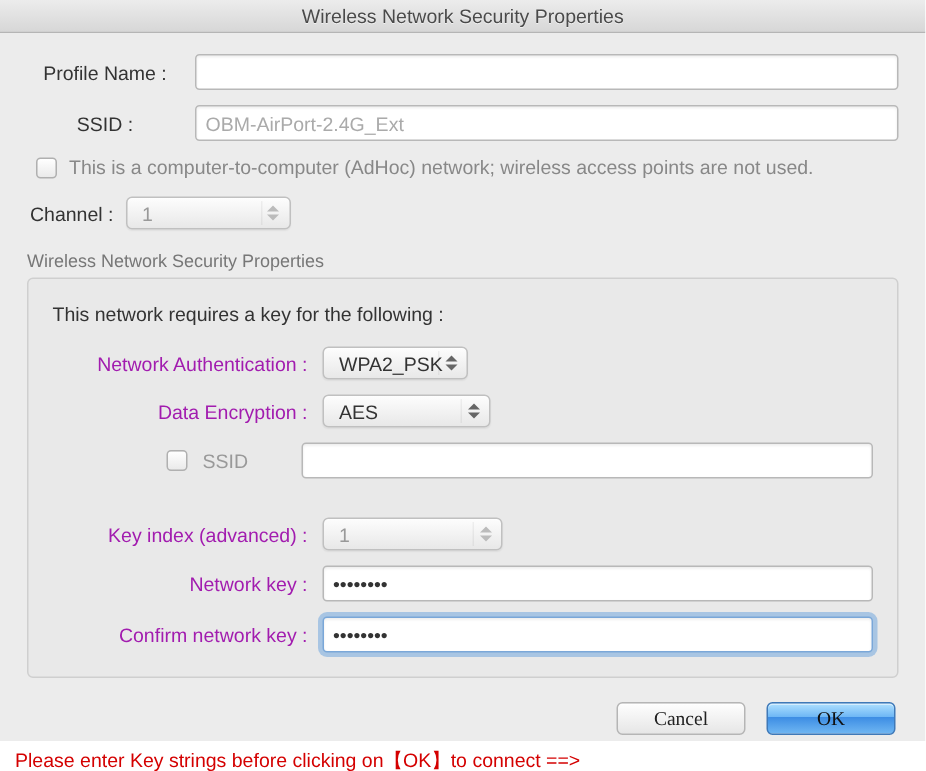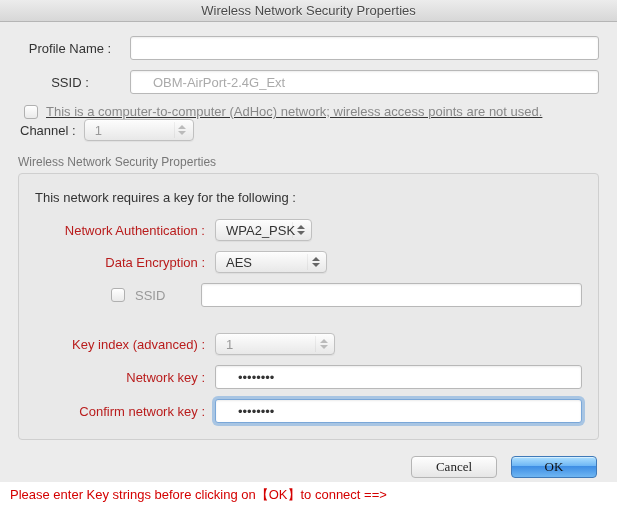--- a/index.html
+++ b/index.html
@@ -37,37 +37,36 @@
     padding-right: 8px;
     color: #333;
     font-size: 13px;
   }
   .text-input {
     flex: 1;
     height: 24px;
     border: 1px solid #b8b8b8;
     border-radius: 3px;
     background: #fff;
-    padding: 0 22px;
+    padding: 0 6px;
     font-size: 13px;
     font-family: inherit;
     color: #333;
     box-shadow: inset 0 1px 2px rgba(0,0,0,0.08);
   }
   .text-input::placeholder { color: #aaa; }
   .text-input.focused {
     outline: none;
     border-color: #7aa7d8;
     box-shadow: 0 0 0 3px rgba(115,167,222,0.55), inset 0 1px 2px rgba(0,0,0,0.08);
   }
   .adhoc-row {
     display: flex;
     align-items: flex-end;
-    margin: 6px 0 0 6px;
-    text-decoration: underline;
+    margin: 6px 0 12px 6px;
   }
   .mac-checkbox {
     width: 14px;
     height: 14px;
     border: 1px solid #b0b0b0;
     border-radius: 3px;
     background: linear-gradient(to bottom,#fff,#eaeaea);
     margin-right: 8px;
     flex-shrink: 0;
   }
@@ -148,21 +147,21 @@
   .g-row {
     display: flex;
     align-items: center;
     margin-bottom: 10px;
   }
   .g-label {
     width: 180px;
     text-align: right;
     padding-right: 10px;
     font-size: 13px;
-    color: #b91c1c;
+    color: #a21caf;
   }
   .ascii-row {
     display: flex;
     align-items: center;
     margin-bottom: 26px;
   }
   .ascii-box {
     margin-left: 76px;
     margin-right: 10px;
   }

